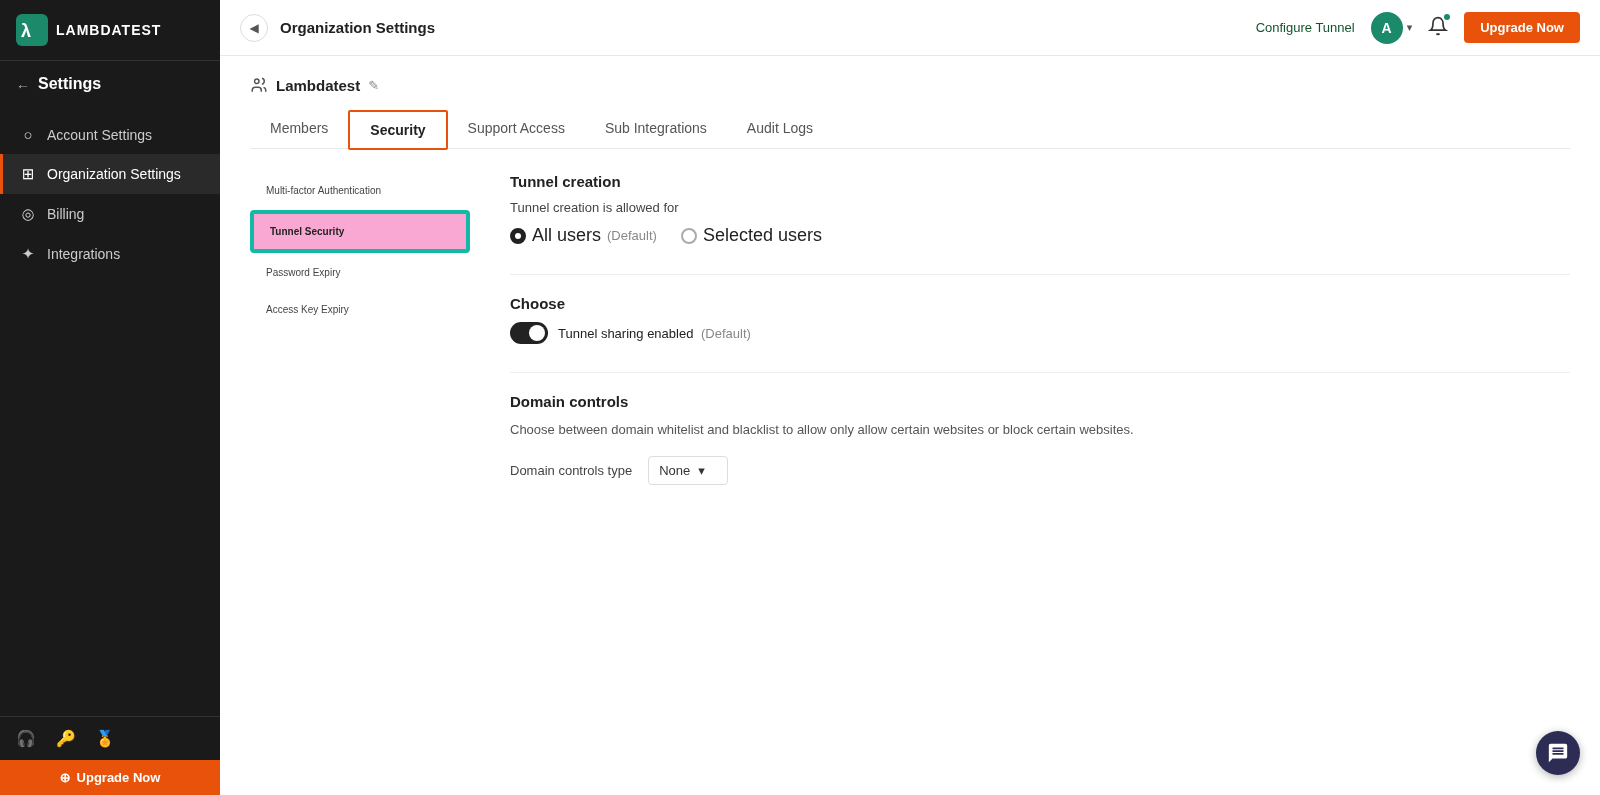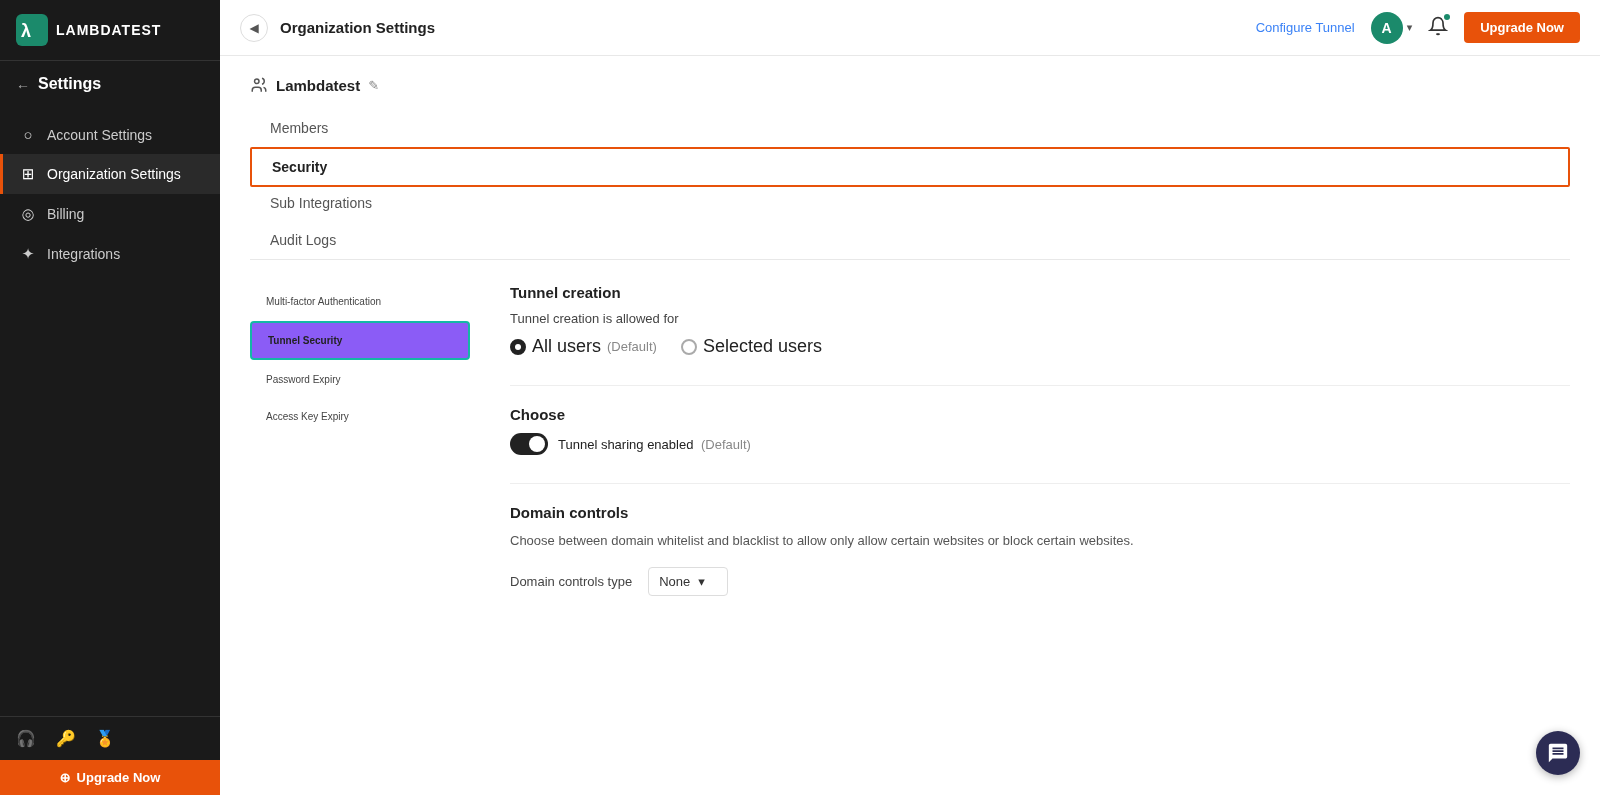--- a/index.html
+++ b/index.html
@@ -133,21 +133,21 @@
       color: #222;
       flex: 1;
     }
     .topbar-right {
       display: flex;
       align-items: center;
       gap: 16px;
     }
     .configure-tunnel {
       font-size: 13px;
-      color: #3b82f6;
+      color: #14532d;
       cursor: pointer;
       text-align: right;
     }
     .avatar {
       width: 32px;
       height: 32px;
       border-radius: 50%;
       background: #1b8a6b;
       color: #fff;
       display: flex;
@@ -212,21 +212,20 @@
       color: #888;
       cursor: pointer;
     }
 
     
     .tabs {
       display: flex;
       border-bottom: 1px solid #e8e8e8;
       margin-bottom: 24px;
       gap: 0;
-      flex-direction: column;
     }
     .tab {
       padding: 10px 20px;
       font-size: 14px;
       color: #555;
       cursor: pointer;
       border-bottom: 2px solid transparent;
       margin-bottom: -1px;
     }
     .tab.active {
@@ -252,22 +251,22 @@
     .settings-sidebar-item {
       padding: 12px 16px;
       font-size: 10px;
       color: #444;
       cursor: pointer;
       border-radius: 4px;
       margin-bottom: 2px;
     }
     .settings-sidebar-item.active {
       font-weight: 600;
-      background: #8b5cf6;
-      border: 2px solid #14b8a6;
+      background: #f9a8d4;
+      border: 4px solid #14b8a6;
       color: #222;
     }
     .settings-content {
       flex: 1;
       padding-left: 20px;
     }
 
     
     .section { margin-bottom: 28px; }
     .section-title {
@@ -481,20 +480,21 @@
         <path d="M16 3.13a4 4 0 0 1 0 7.75"></path>
           <path d="M21 21v-2a4 4 0 0 0-3-3.85"></path>
       </svg>
       <span class="org-name">Lambdatest</span>
       <span class="edit-icon">✎</span>
     </div>
 
     <div class="tabs">
       <div class="tab">Members</div>
       <div class="tab active">Security</div>
+      <div class="tab">Support Access</div>
       <div class="tab">Sub Integrations</div>
       <div class="tab">Audit Logs</div>
     </div>
 
     <div class="settings-layout">
 
       <div class="settings-sidebar">
         <div class="settings-sidebar-item">Multi-factor Authentication</div>
         <div class="settings-sidebar-item active">Tunnel Security</div>
         <div class="settings-sidebar-item">Password Expiry</div>

